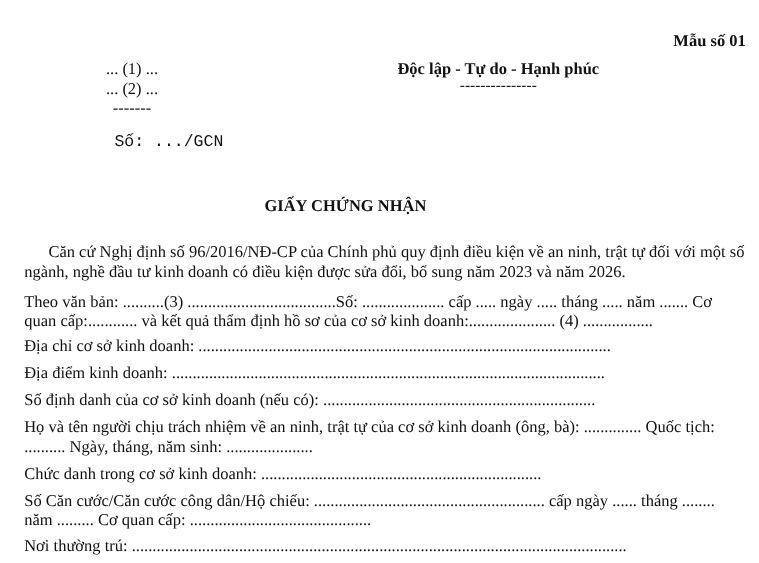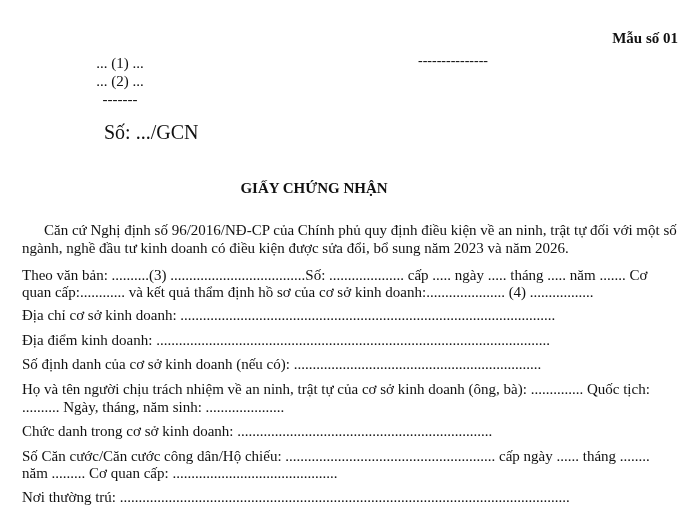--- a/index.html
+++ b/index.html
@@ -19,21 +19,21 @@
     .form-no {
       top: 30px; right: 12px;
       font-size: 15px; font-weight: bold;
     }
     .left-head {
       left: 60px; top: 54px; width: 120px;
       text-align: center; font-size: 15px; line-height: 18px;
     }
     .left-head .rule { letter-spacing: 0px; }
     .so-gcn {
-      left: 104px; top: 121px; font-size: 20px;
+      left: 104px; top: 121px; font-size: 15px; font-family: Liberation Mono, monospace;
     }
     .right-head {
       left: 288px; top: 54px; width: 330px;
       text-align: center; font-weight: bold;
     }
     .right-head .country { font-size: 16px; line-height: 18px; }
     .right-head .motto { font-size: 15px; line-height: 18px; }
     .right-head .rule { font-size: 14px; line-height: 14px; font-weight: normal; }
     .title-block {
       left: 0; width: 628px; top: 180px; text-align: center; font-weight: bold;
@@ -51,20 +51,21 @@
 
 <div class="abs left-head">
   <div>... (1) ...</div>
   <div>... (2) ...</div>
   <div class="rule">-------</div>
 </div>
 
 <div class="abs so-gcn">Số: .../GCN</div>
 
 <div class="abs right-head">
+  <div class="motto">Độc lập - Tự do - Hạnh phúc</div>
   <div class="rule">---------------</div>
 </div>
 
 <div class="abs title-block">
   <div class="t1">GIẤY CHỨNG NHẬN</div>
 </div>
 
 <div class="abs line" style="top:220px;margin-left:22px;">Căn cứ Nghị định số 96/2016/NĐ-CP của Chính phủ quy định điều kiện về an ninh, trật tự đối với một số</div>
 <div class="abs line" style="top:238px;">ngành, nghề đầu tư kinh doanh có điều kiện được sửa đổi, bổ sung năm 2023 và năm 2026.</div>
 

